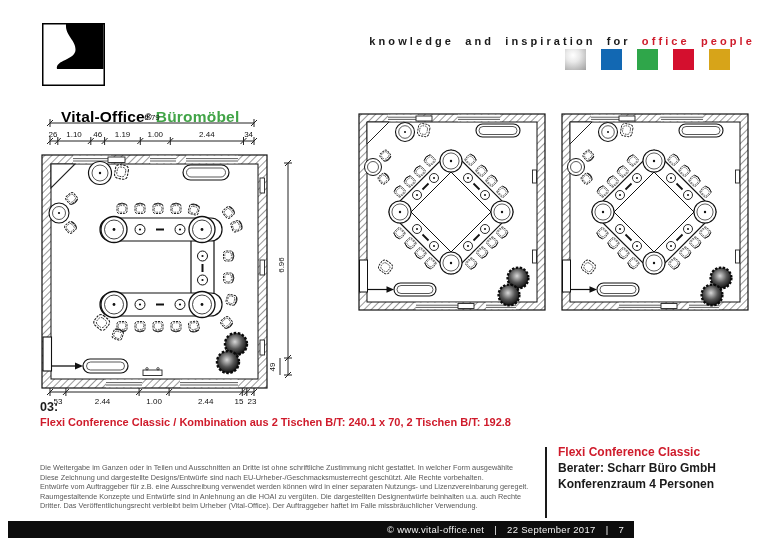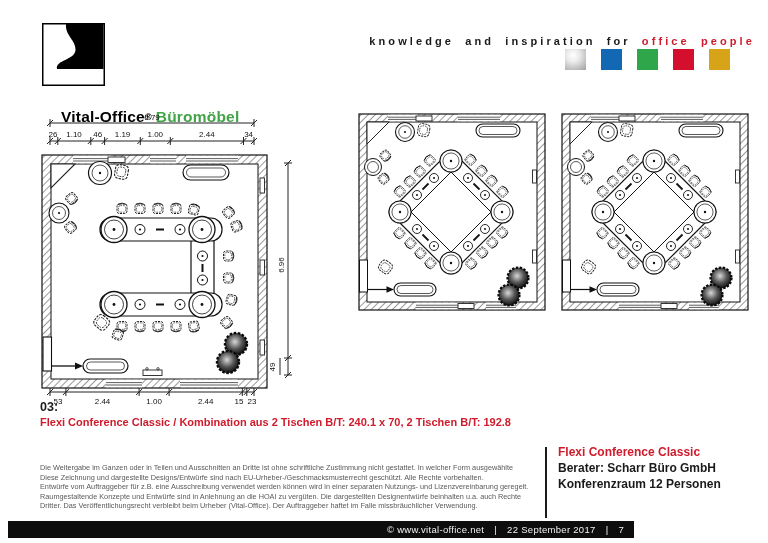--- a/index.html
+++ b/index.html
@@ -486,21 +486,21 @@
   <div>Diese Zeichnung und dargestellte Designs/Entwürfe sind nach EU-Urheber-/Geschmacksmusterrecht geschützt. Alle Rechte vorbehalten.</div>
   <div>Entwürfe vom Auftraggeber für z.B. eine Ausschreibung verwendet werden können wird in einer separaten Nutzungs- und Lizenzvereinbarung geregelt.</div>
   <div>Raumgestaltende Konzepte und Entwürfe sind in Anlehnung an die HOAI zu vergüten. Die dargestellten Designentwürfe beinhalten u.a. auch Rechte</div>
   <div>Dritter. Das Veröffentlichungsrecht verbleibt beim Urheber (Vital-Office). Der Auftraggeber haftet im Falle missbräuchlicher Verwendung.</div>
 </div>
 
 <div class="info-rule"></div>
 <div class="info-block">
   <div class="red">Flexi Conference Classic</div>
   <div>Berater: Scharr Büro GmbH</div>
-  <div>Konferenzraum 12 Personen</div>
+  <div>Konferenzraum 4 Personen</div>
 </div>
 
 <div class="footer-bar">
   <span>© www.vital-office.net</span>
   <span class="sep">|</span>
   <span>22 September 2017</span>
   <span class="sep">|</span>
   <span>7</span>
 </div>
 

